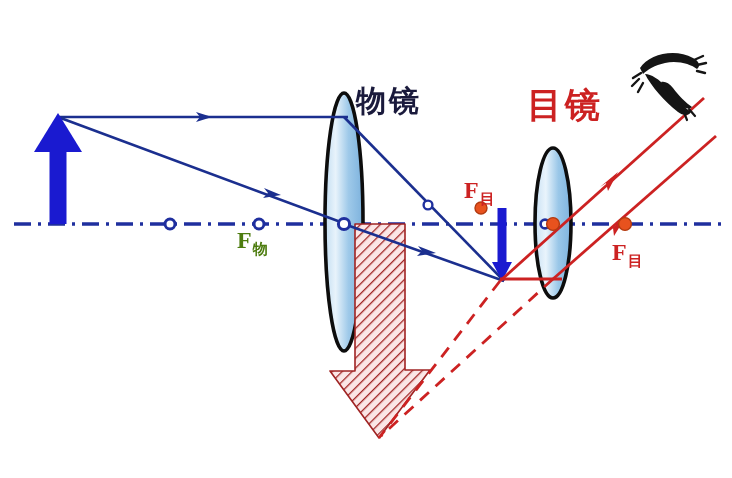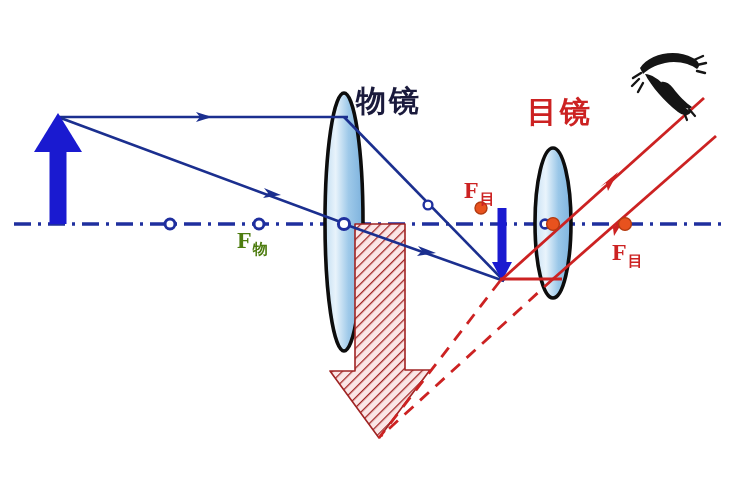--- a/index.html
+++ b/index.html
@@ -34,22 +34,22 @@
   }
   #label-objective {
     left: 356px;
     top: 86px;
     font-size: 30px;
     color: #1a1a3c;
     letter-spacing: 3px;
   }
   #label-eyepiece {
     left: 527px;
-    top: 97px;
-    font-size: 30px;
+    top: 88px;
+    font-size: 35px;
     color: #cc2222;
     letter-spacing: 3px;
   }
   .f-label {
     position: absolute;
     white-space: nowrap;
     line-height: 1;
     user-select: none;
     font-family: "Liberation Serif", serif;
   }

